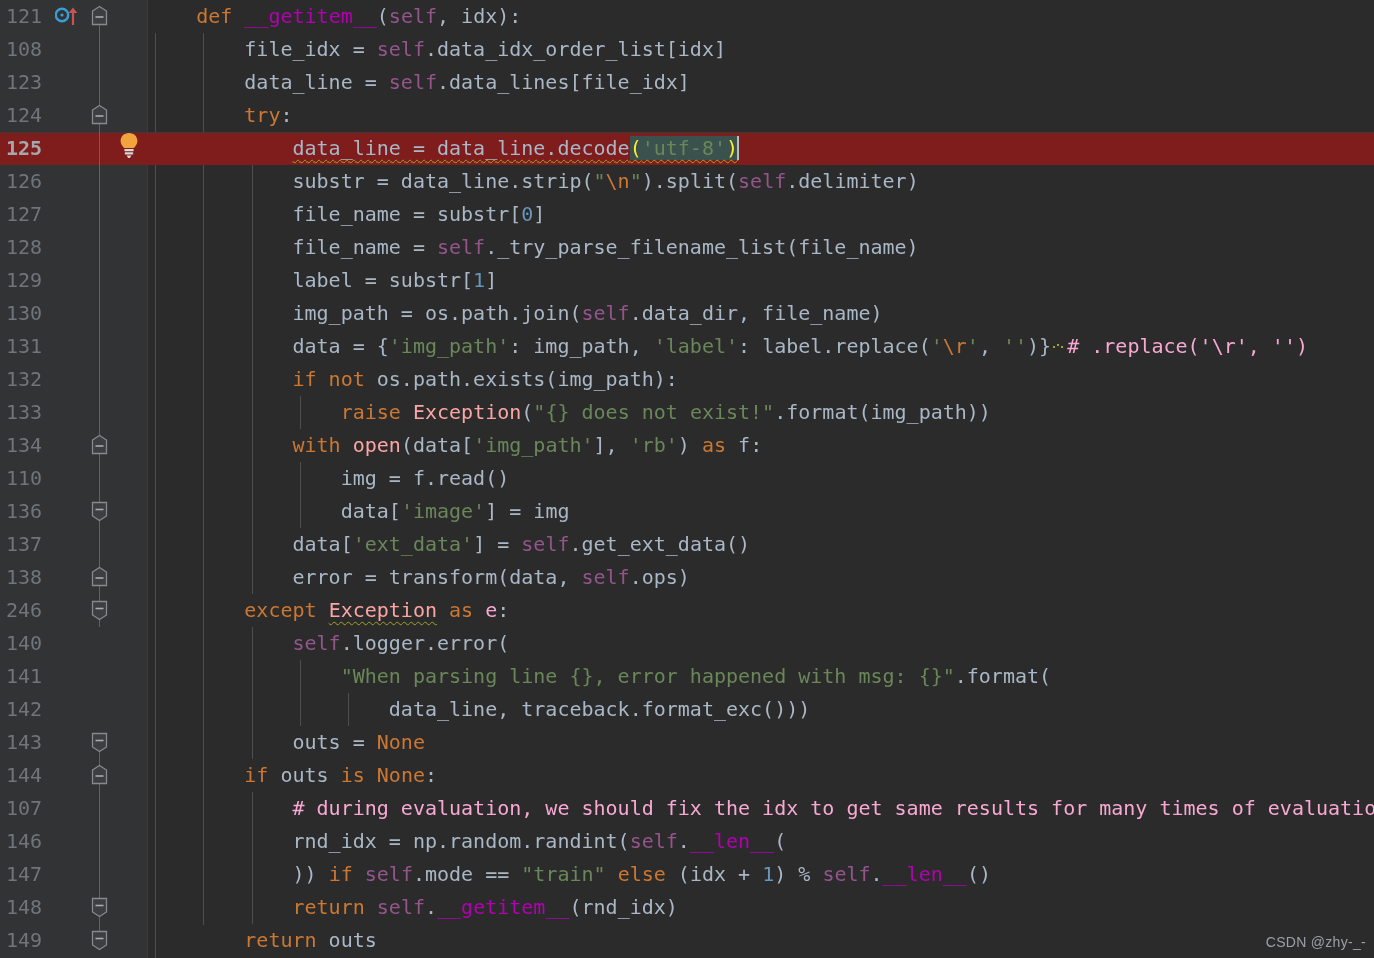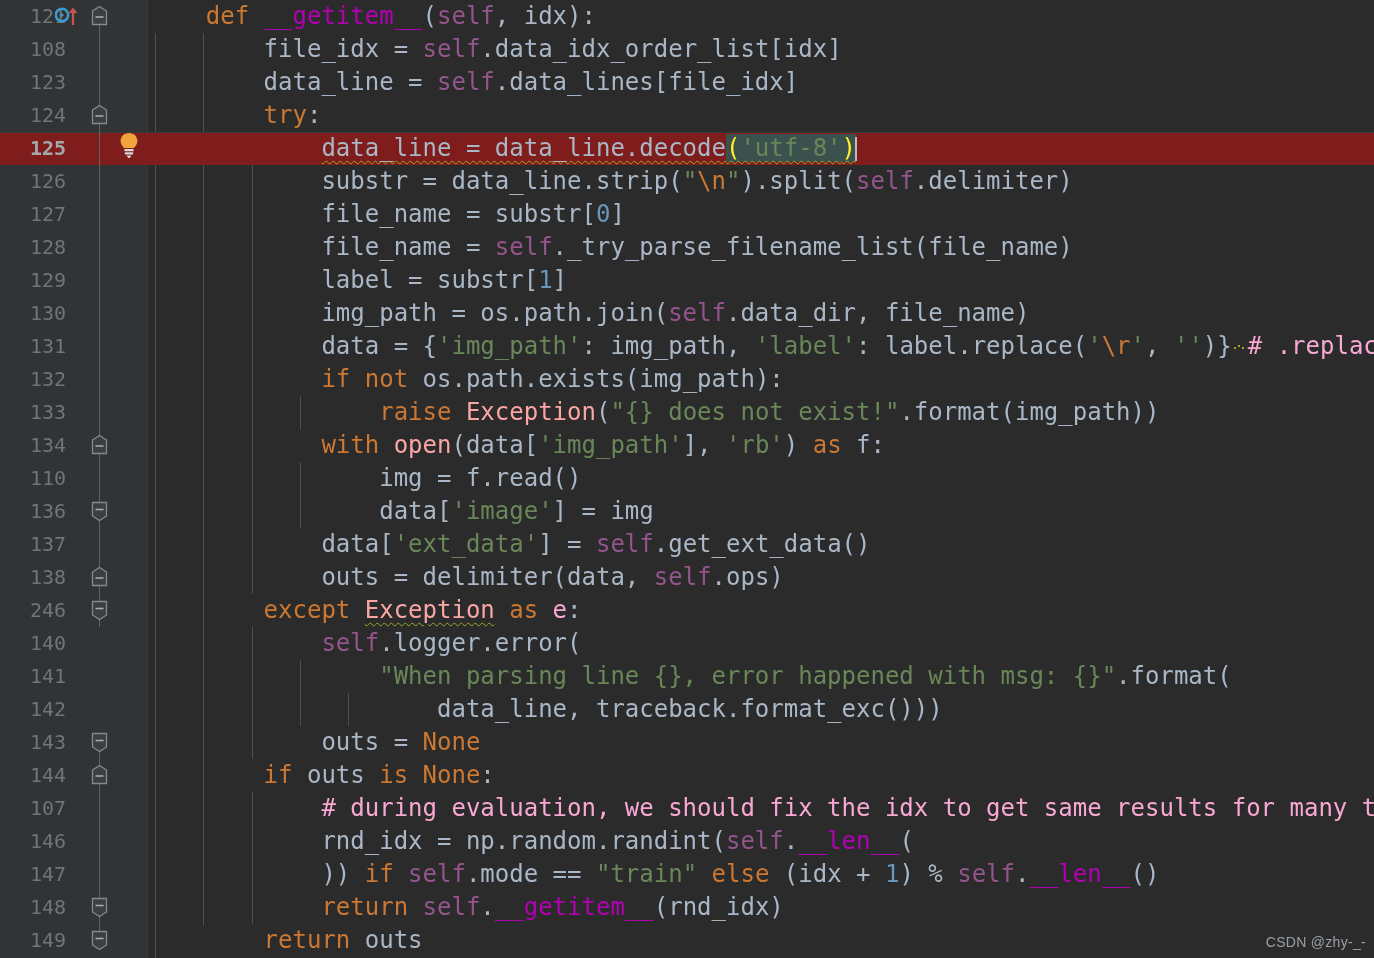--- a/index.html
+++ b/index.html
@@ -47,27 +47,26 @@
   }
 
   .lnum{
     position:absolute; left:0; top:0;
     width:42px;
     text-align:right;
     font-size:20px;
     color:#707579;
     line-height:33px;
     letter-spacing:0px;
-    margin-left:24px;
   }
   .row.current .lnum{ color:#a4a8ab; font-weight:bold; }
 
   .code{
     position:absolute; left:148px; top:0;
-    font-size:24px;
+    font-size:20px;
     line-height:33px;
     color:#a9b7c6;
     letter-spacing:0.0px;
   }
 
   
   .kw   { color:#cc7832; }        
   .self { color:#94558d; }        
   .magic{ color:#b200b2; }        
   .str  { color:#6a8759;text-align:right; }        
@@ -338,21 +337,21 @@
       <span class="code"><span class="plain">                data[</span><span class="str">'image'</span><span class="plain">] = img</span></span>
     </div>
 
     <div class="row">
       <span class="lnum">137</span>
       <span class="code"><span class="plain">            data[</span><span class="str">'ext_data'</span><span class="plain">] = </span><span class="self">self</span><span class="plain">.get_ext_data()</span></span>
     </div>
 
     <div class="row">
       <span class="lnum">138</span>
-      <span class="code"><span class="plain">            outs = delimiter(data, </span><span class="self">self</span><span class="plain">.ops)</span></span>
+      <span class="code"><span class="plain">            error = transform(data, </span><span class="self">self</span><span class="plain">.ops)</span></span>
     </div>
 
     <div class="row">
       <span class="lnum">246</span>
       <span class="code"><span class="plain">        </span><span class="kw">except</span><span class="plain"> </span><span class="bi sq-warn">Exception</span><span class="plain"> </span><span class="kw">as</span><span class="plain"> </span><span class="cmt">e</span><span class="op">:</span></span>
     </div>
 
     <div class="row">
       <span class="lnum">140</span>
       <span class="code"><span class="plain">            </span><span class="self">self</span><span class="plain">.logger.error(</span></span>

